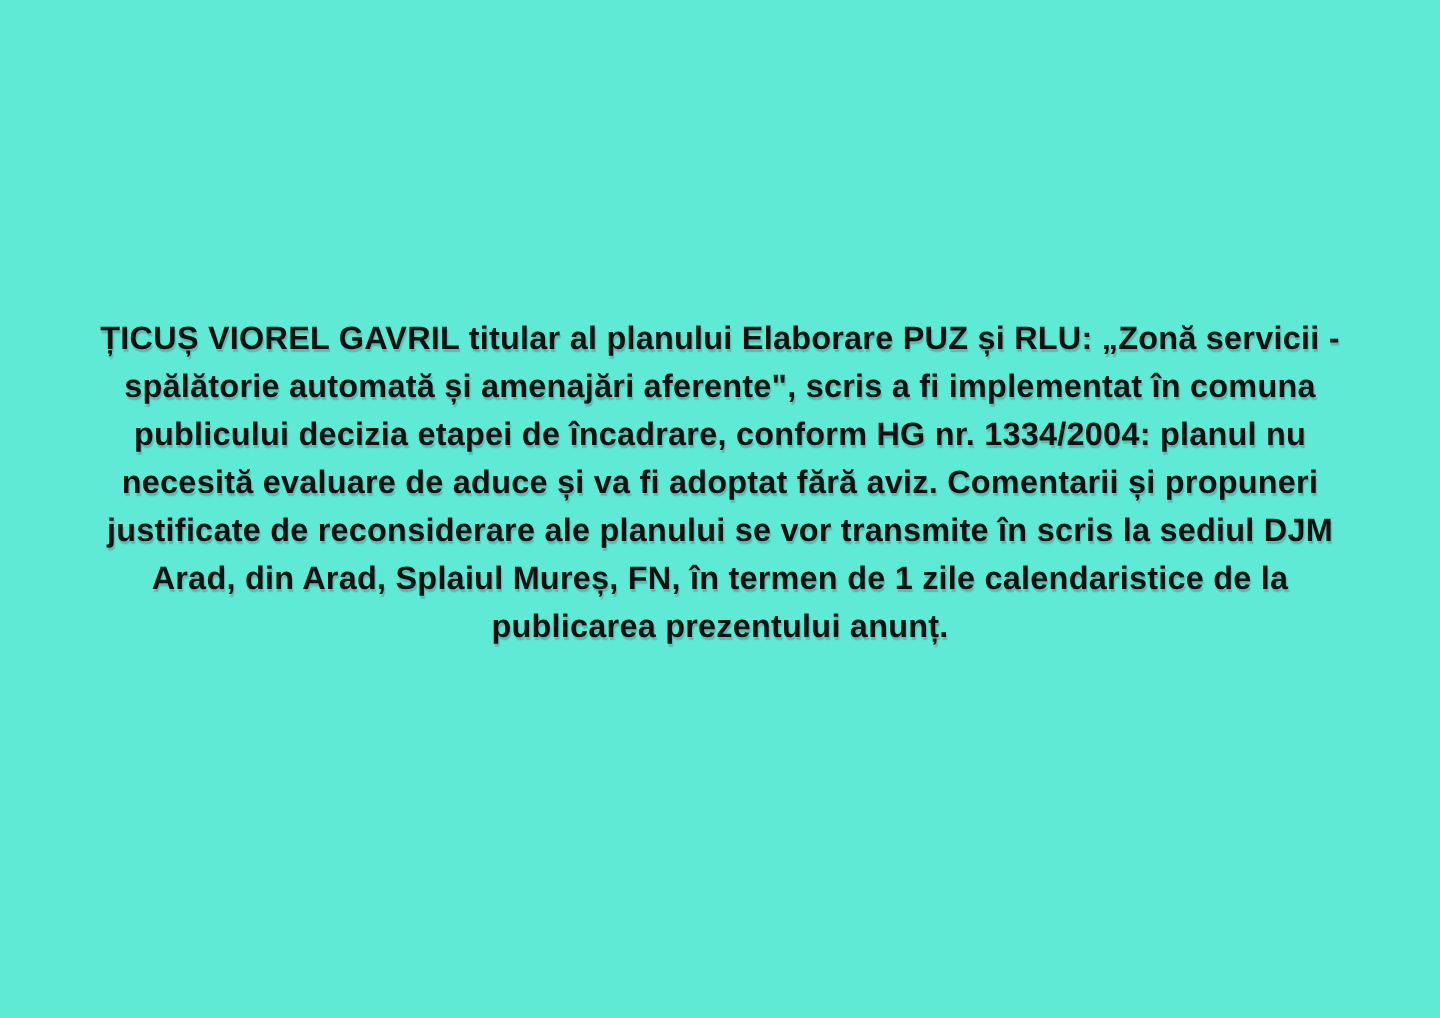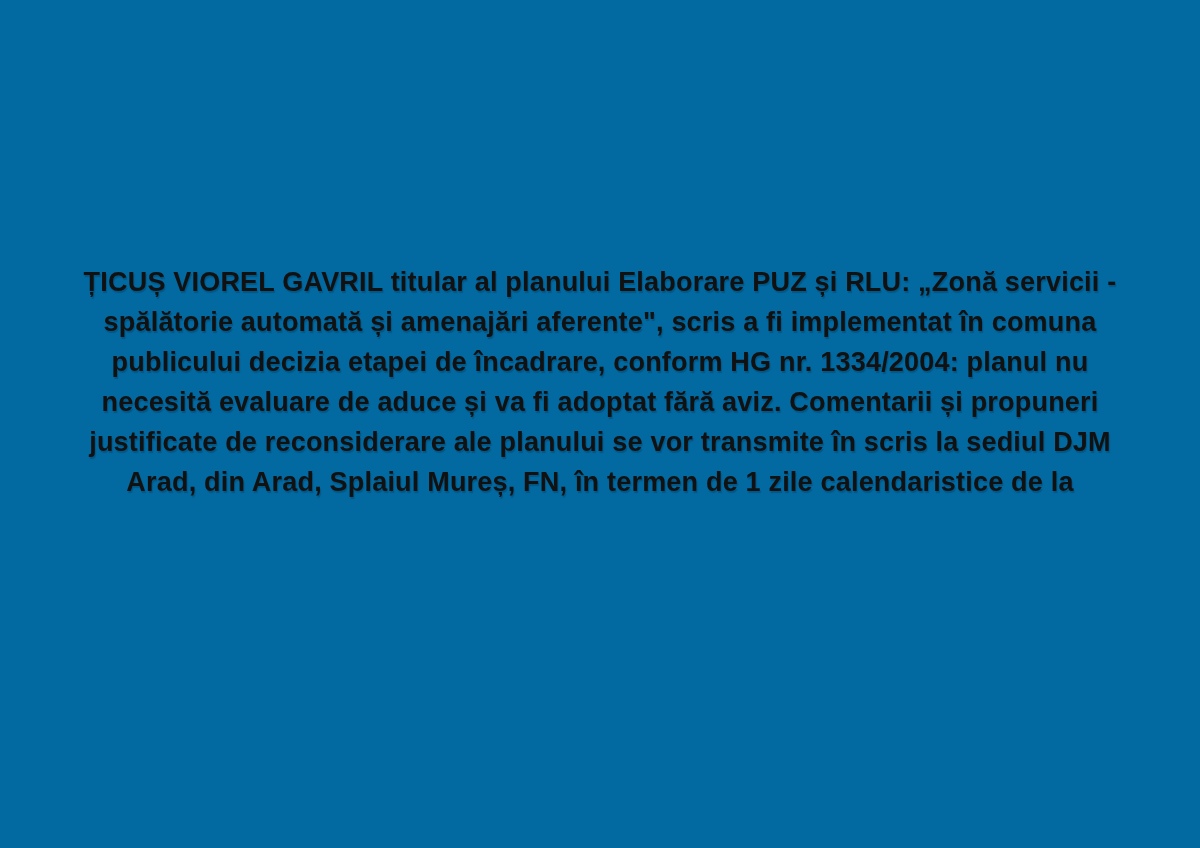--- a/index.html
+++ b/index.html
@@ -9,21 +9,21 @@
   }
   body {
     width: 1200px;
     height: 848px;
     overflow: hidden;
     font-family: "Liberation Sans", "DejaVu Sans", sans-serif;
   }
   .page {
     width: 1200px;
     height: 848px;
-    background: #0369a1;
+    background: #5eead4;
     position: relative;
   }
   .announcement {
     position: absolute;
     top: 262px;
     left: 0;
     width: 1200px;
     text-align: center;
   }
   .announcement .line {
@@ -40,14 +40,15 @@
 <body>
 
 <div class="page">
   <div class="announcement">
     <div class="line">ȚICUȘ VIOREL GAVRIL titular al planului Elaborare PUZ și RLU: „Zonă servicii -</div>
     <div class="line">spălătorie automată și amenajări aferente", scris a fi implementat în comuna</div>
     <div class="line">publicului decizia etapei de încadrare, conform HG nr. 1334/2004: planul nu</div>
     <div class="line">necesită evaluare de aduce și va fi adoptat fără aviz. Comentarii și propuneri</div>
     <div class="line">justificate de reconsiderare ale planului se vor transmite în scris la sediul DJM</div>
     <div class="line">Arad, din Arad, Splaiul Mureș, FN, în termen de 1 zile calendaristice de la</div>
+    <div class="line">publicarea prezentului anunț.</div>
   </div>
 </div>
 
 </body></html>

